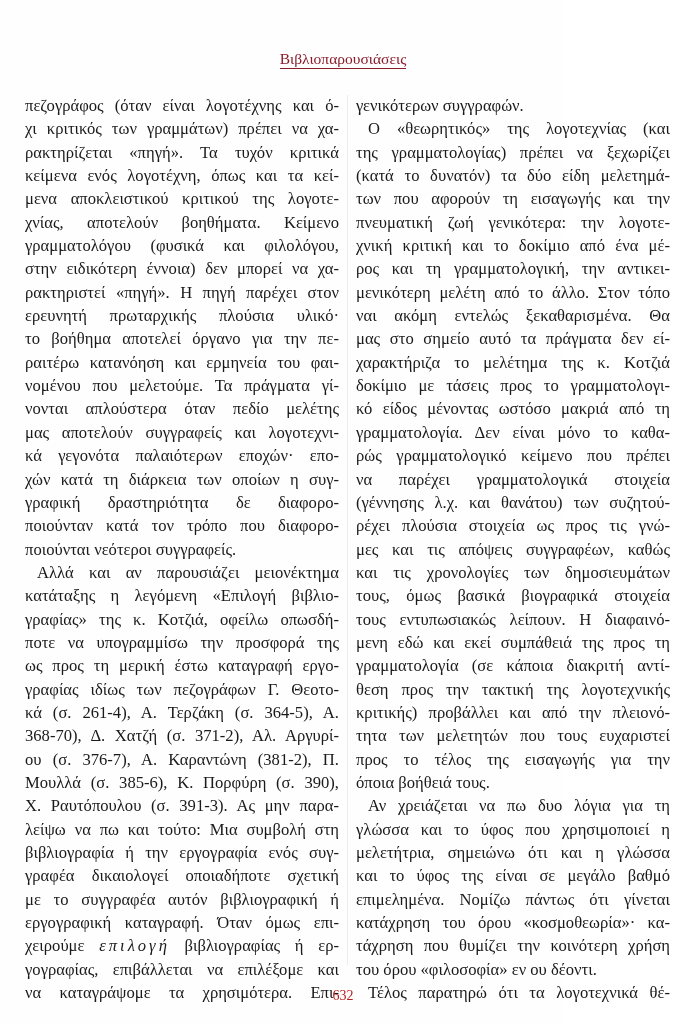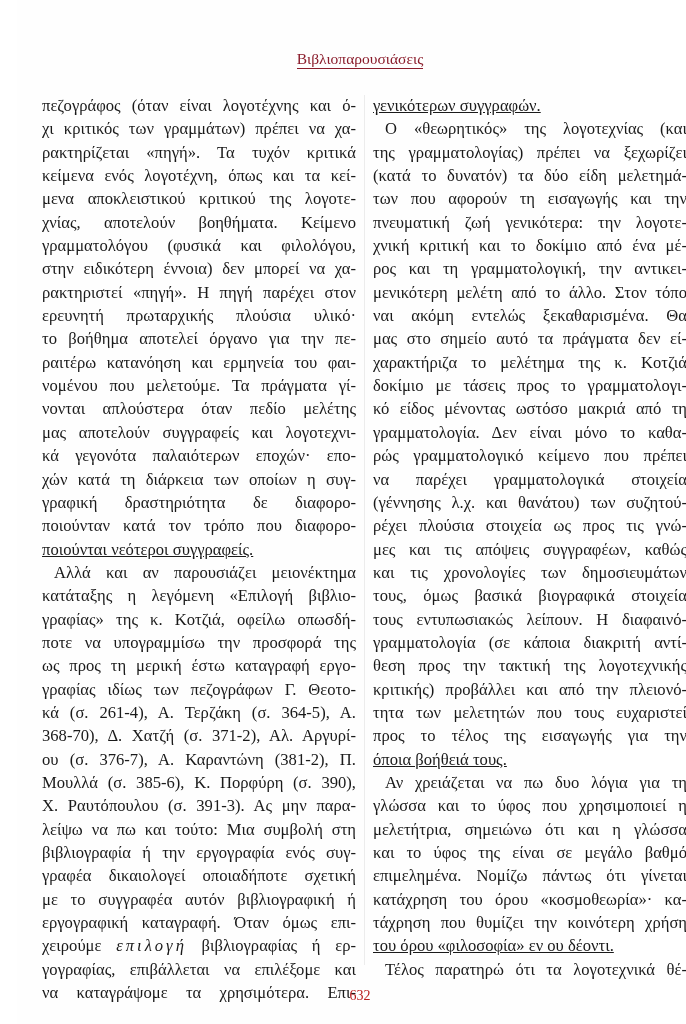--- a/index.html
+++ b/index.html
@@ -10,21 +10,21 @@
     body {
       width: 686px;
       height: 1024px;
       position: relative;
       overflow: hidden;
       font-family: "Liberation Serif", "DejaVu Serif", serif;
       color: #1a1a1a;
     }
     .page {
       position: absolute;
-      left: 17px; top: 0;
+      left: 0; top: 0;
       width: 563px; height: 1024px;
       background: #fefefe;
     }
     .running-head {
       position: absolute;
       top: 50px;
       left: 0;
       width: 686px;
       text-align: center;
       font-size: 15.5px;
@@ -59,21 +59,20 @@
     }
     .line {
       display: block;
       white-space: nowrap;
       text-align-last: justify;
       text-align: justify;
       height: 23.35px;
     }
     .line.last {
       text-align-last: left;
-      text-decoration: underline;
     }
     .spaced {
       letter-spacing: 3px;
       font-style: italic;
     }
     .folio {
       position: absolute;
       top: 988px;
       left: 0;
       width: 686px;
@@ -153,20 +152,21 @@
     <span class="line">κό είδος μένοντας ωστόσο μακριά από τη</span>
     <span class="line">γραμματολογία. Δεν είναι μόνο το καθα-</span>
     <span class="line">ρώς γραμματολογικό κείμενο που πρέπει</span>
     <span class="line">να παρέχει γραμματολογικά στοιχεία</span>
     <span class="line">(γέννησης λ.χ. και θανάτου) των συζητού-</span>
     <span class="line">ρέχει πλούσια στοιχεία ως προς τις γνώ-</span>
     <span class="line">μες και τις απόψεις συγγραφέων, καθώς</span>
     <span class="line">και τις χρονολογίες των δημοσιευμάτων</span>
     <span class="line">τους, όμως βασικά βιογραφικά στοιχεία</span>
     <span class="line">τους εντυπωσιακώς λείπουν. Η διαφαινό-</span>
+    <span class="line">μενη εδώ και εκεί συμπάθειά της προς τη</span>
     <span class="line">γραμματολογία (σε κάποια διακριτή αντί-</span>
     <span class="line">θεση προς την τακτική της λογοτεχνικής</span>
     <span class="line">κριτικής) προβάλλει και από την πλειονό-</span>
     <span class="line">τητα των μελετητών που τους ευχαριστεί</span>
     <span class="line">προς το τέλος της εισαγωγής για την</span>
     <span class="line last">όποια βοήθειά τους.</span>
     <span class="line" style="text-indent:12px">Αν χρειάζεται να πω δυο λόγια για τη</span>
     <span class="line">γλώσσα και το ύφος που χρησιμοποιεί η</span>
     <span class="line">μελετήτρια, σημειώνω ότι και η γλώσσα</span>
     <span class="line">και το ύφος της είναι σε μεγάλο βαθμό</span>

